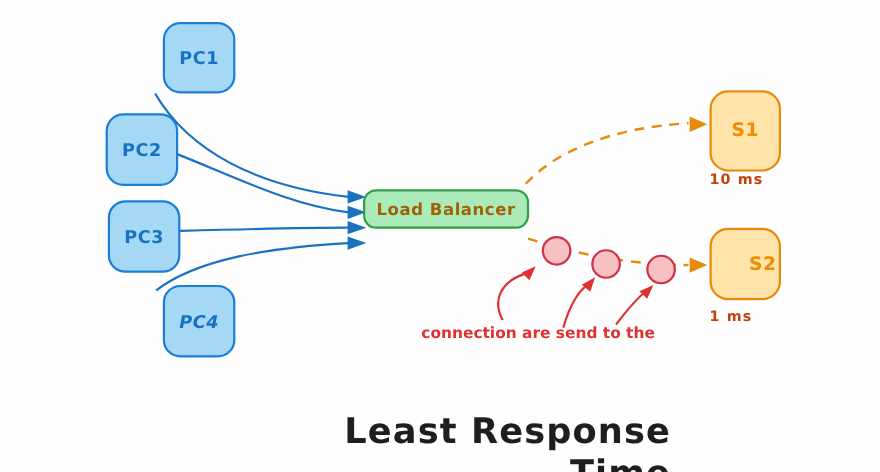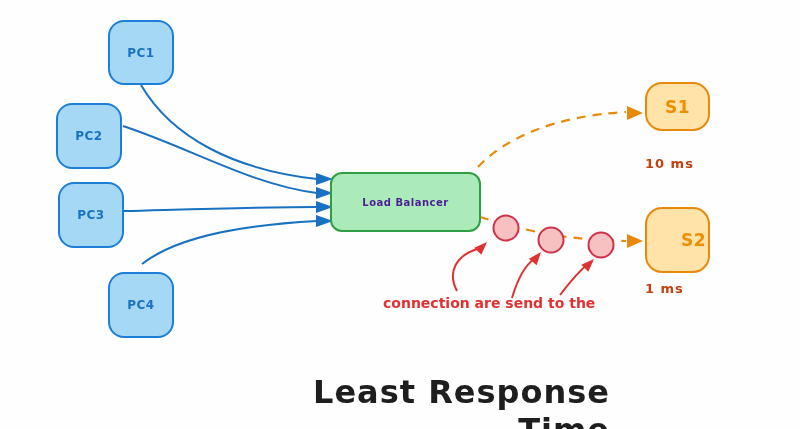--- a/index.html
+++ b/index.html
@@ -19,33 +19,34 @@
     box-sizing: border-box;
     font-weight: bold;
     letter-spacing: 0.5px;
   }
   .client {
     width: 66px; height: 65px;
     background: #a5d8f5;
     border: 2.5px solid #1c7ed6;
     border-radius: 16px;
     color: #1971c2;
-    font-size: 12px;
+    font-size: 16px;
+    margin-left: 40px;
   }
   .lb {
     left: 330px; top: 172px;
-    width: 151px; height: 60px;
+    width: 151px; height: 36px;
     background: #abeab9;
     border: 2.5px solid #2f9e44;
     border-radius: 12px;
-    color: #4c1d95;
-    font-size: 10px;
+    color: #a16207;
+    font-size: 15px;
   }
   .server {
-    width: 65px; height: 49px;
+    width: 65px; height: 74px;
     background: #ffe3a9;
     border: 2.5px solid #e8890c;
     border-radius: 17px;
     color: #f08c00;
     font-size: 17px;
   }
   .latency {
     position: absolute;
     width: 65px;
     text-align: left;
@@ -121,21 +122,21 @@
 
   <div class="node client" style="left:108px; top:20px;">
     <span>PC1</span>
   </div>
   <div class="node client" style="left:56px; top:103px; height:66px;">
     <span>PC2</span>
   </div>
   <div class="node client" style="left:58px; top:182px; height:66px;">
     <span>PC3</span>
   </div>
-  <div class="node client" style="left:108px; top:272px; height:66px;">
+  <div class="node client" style="left:108px; top:259px; height:66px;font-style:italic;">
     <span>PC4</span>
   </div>
 
   <div class="node lb">
     <span>Load Balancer</span>
   </div>
 
   <div class="node server" style="left:645px; top:82px;">
     <span>S1</span>
   </div>

